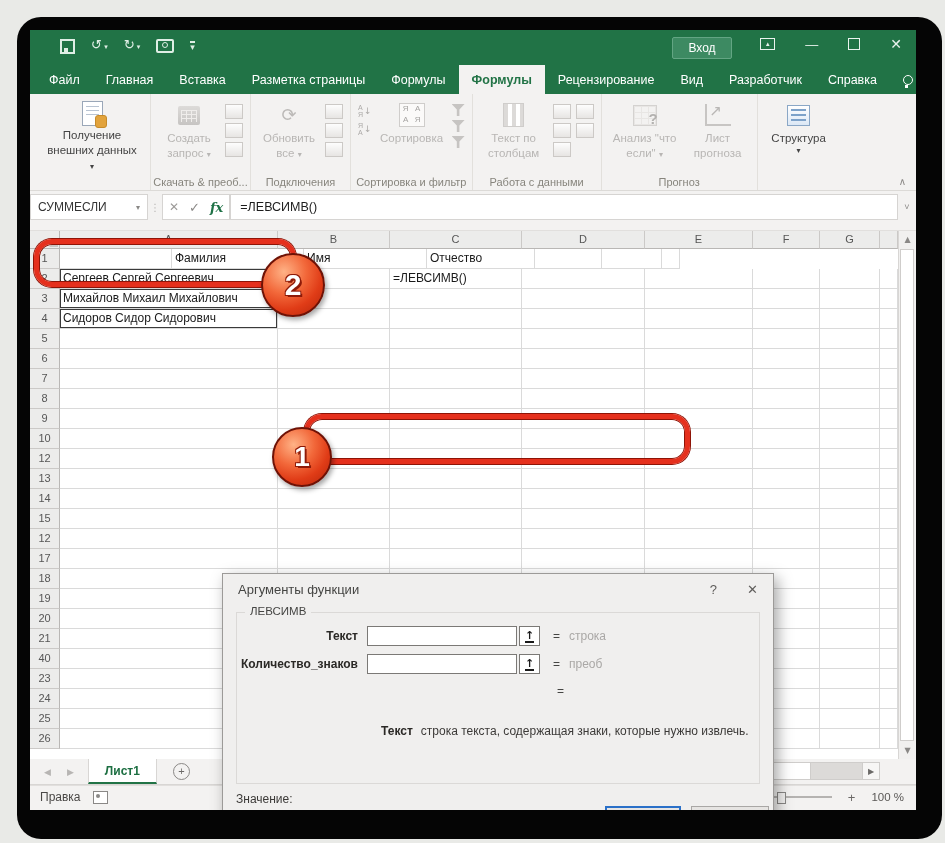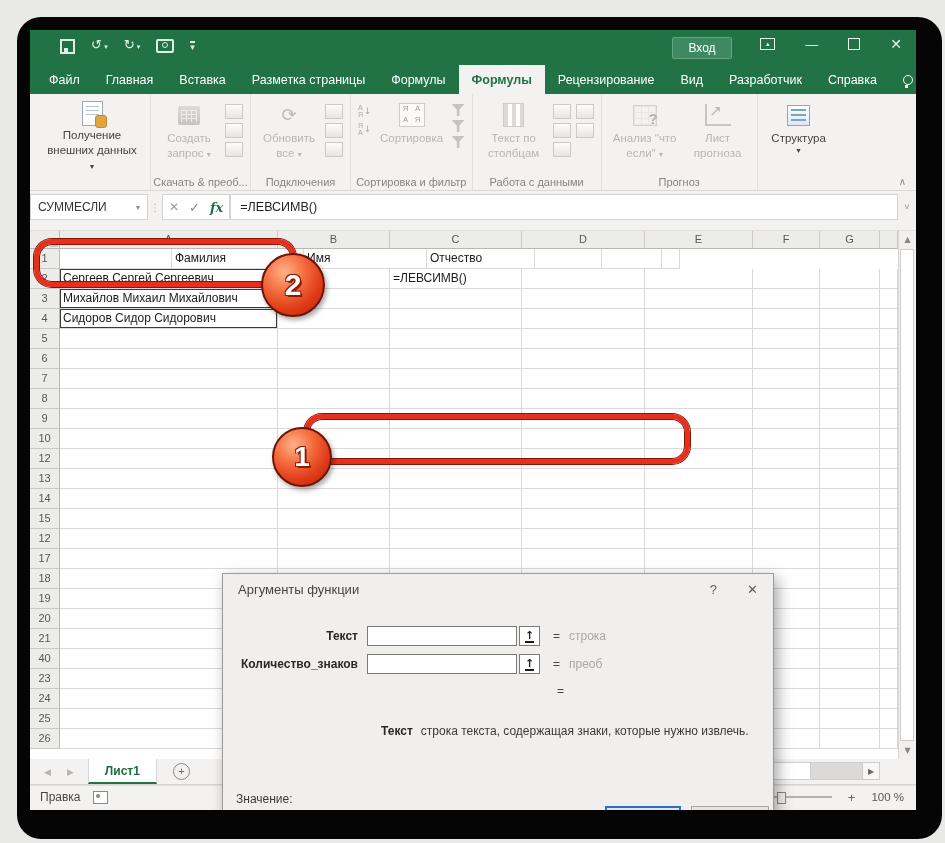--- a/index.html
+++ b/index.html
@@ -644,20 +644,23 @@
       <span class="vs-thumb"></span>
       <span class="vs-dn">▼</span>
     </div>
 
     <div class="dialog">
       <div class="dlg-title">
         <span>Аргументы функции</span>
         <span class="dlg-help">?</span>
         <span class="dlg-close">✕</span>
       </div>
+      <div class="groupbox">
+        <span class="gb-label">ЛЕВСИМВ</span>
+      </div>
       <div class="dlg-fields">
 
       <div class="dlg-row">
             <span class="dlg-label">Текст</span>
             <span class="dlg-input"></span>
             <span class="dlg-pick">
               <span class="up-arrow">↑</span>
             </span>
             <span class="dlg-eq">=</span>
             <span class="dlg-hint">строка</span>

